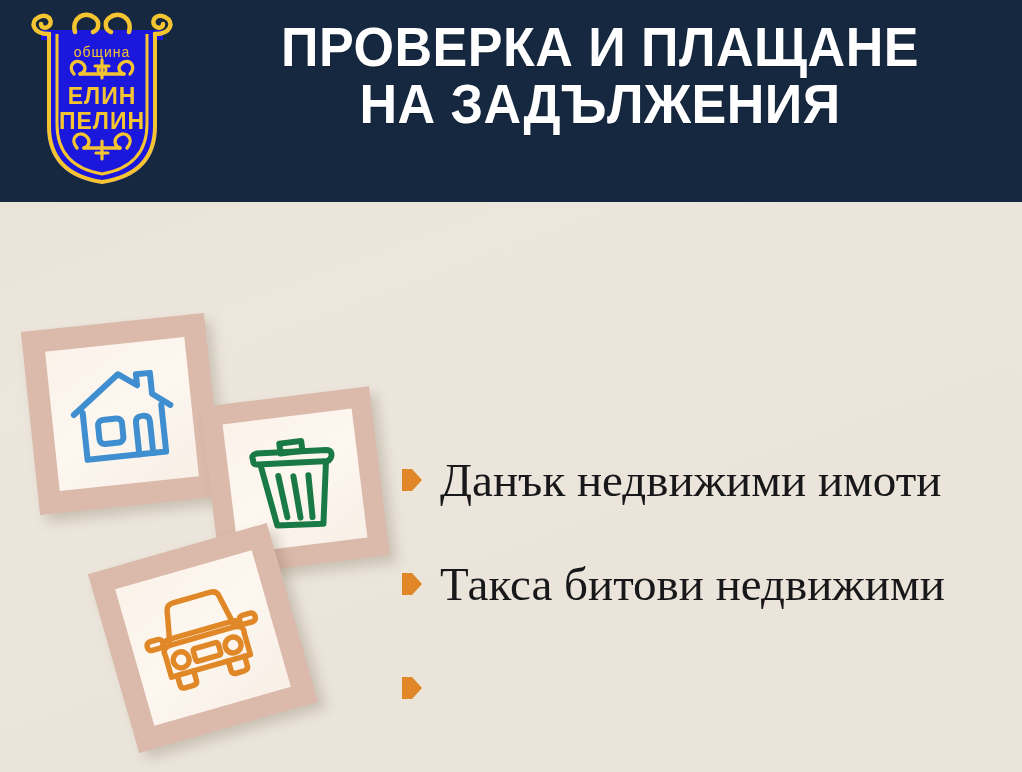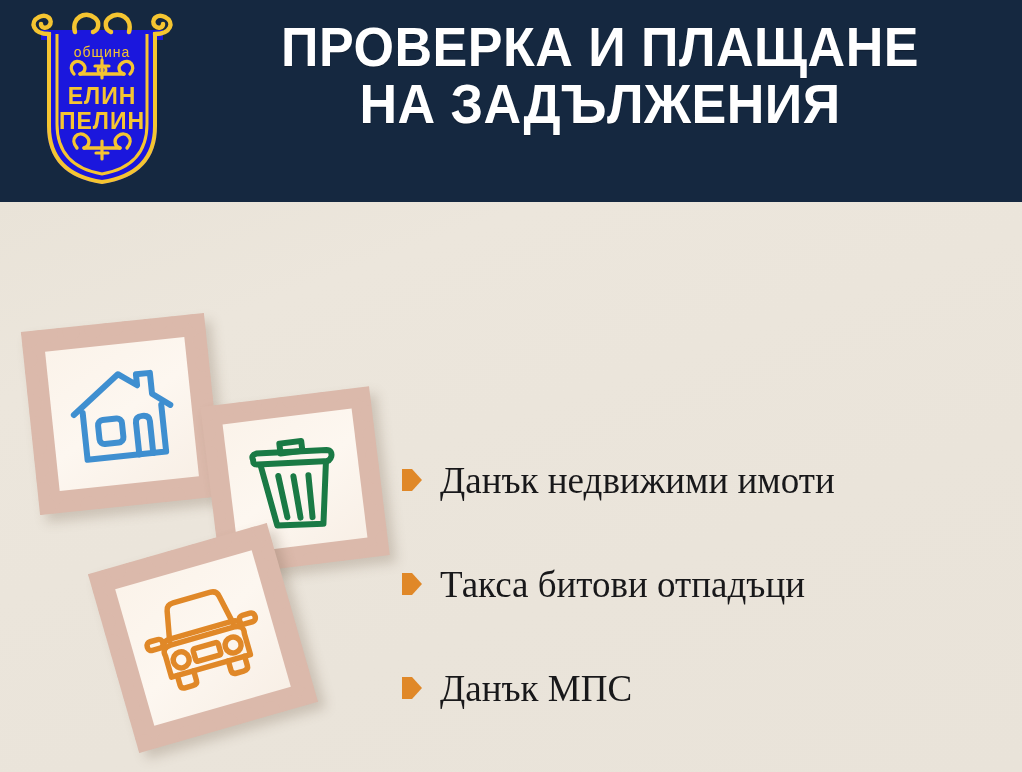--- a/index.html
+++ b/index.html
@@ -163,21 +163,21 @@
   .bullet-marker {
     width: 20px;
     height: 22px;
     flex: 0 0 auto;
     margin-right: 18px;
     background: #e08828;
     clip-path: polygon(0 0, 10px 0, 20px 11px, 10px 22px, 0 22px);
   }
   .bullet-label {
     font-family: "Liberation Serif", "DejaVu Serif", serif;
-    font-size: 37px;
+    font-size: 47px;
     color: #18181a;
     line-height: 1;
     white-space: nowrap;
   }
 </style>
 </head>
 <body>
 
 <div id="poster">
 
@@ -393,21 +393,20 @@
     </svg>
   </div>
 
   <div class="bullet-list">
     <div class="bullet-item">
       <span class="bullet-marker"></span>
       <span class="bullet-label">Данък недвижими имоти</span>
     </div>
     <div class="bullet-item">
       <span class="bullet-marker"></span>
-      <span class="bullet-label">Такса битови отпадъци</span>
+      <span class="bullet-label">Такса битови недвижими</span>
     </div>
     <div class="bullet-item">
       <span class="bullet-marker"></span>
-      <span class="bullet-label">Данък МПС</span>
     </div>
   </div>
 
 </div>
 
 </body></html>

